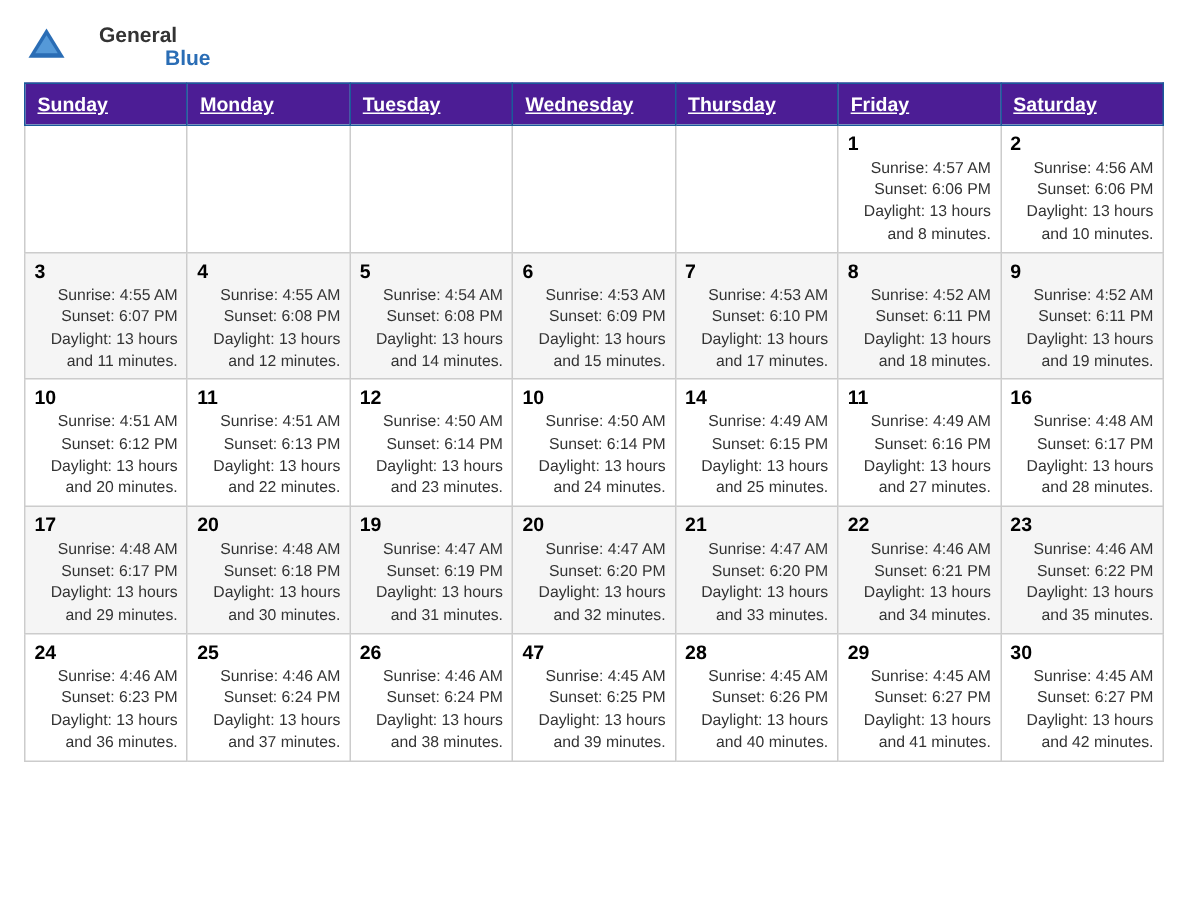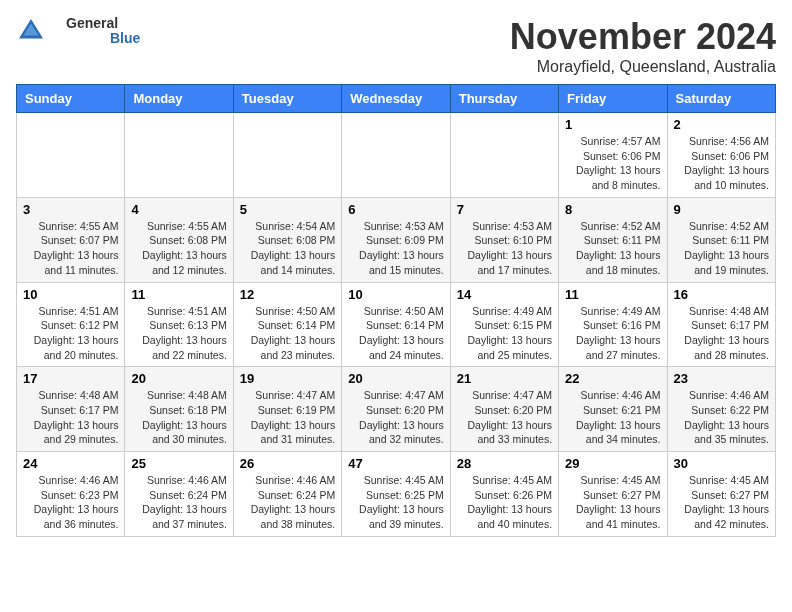--- a/index.html
+++ b/index.html
@@ -45,26 +45,27 @@
     .location-title {
       font-size: 16px;
       color: #333;
     }
     .calendar-table {
       width: 100%;
       border-collapse: collapse;
       border: 1px solid #ccc;
     }
     .calendar-table th {
-      background: #3b82f6;
+      background: #4c1d95;
       color: #fff;
       text-align: left;
       padding: 6px 8px;
       font-size: 13px;
       border: 1px solid #1a5a9a;
+      text-decoration: underline;
     }
     .calendar-table td {
       border: 1px solid #ccc;
       vertical-align: top;
       padding: 4px 6px;
       width: calc(100% / 7);
       min-height: 80px;
       font-size: 11px;
       background: #fff;
     }
@@ -94,24 +95,20 @@
   <div class="logo">
     <svg class="logo-icon" viewBox="0 0 40 40">
       <polygon points="20,4 36,30 4,30" fill="#2a6db5"></polygon>
       <polygon points="20,10 30,26 10,26" fill="#5599d8"></polygon>
     </svg>
     <div class="logo-text">
       <span class="logo-general">General</span>
       <span class="logo-blue">Blue</span>
     </div>
   </div>
-  <div class="title-area">
-    <div class="month-title">November 2024</div>
-    <div class="location-title">Morayfield, Queensland, Australia</div>
-  </div>
 </div>
 
 <table class="calendar-table">
   <thead>
     <tr>
     <th>Sunday</th>
         <th>Monday</th>
         <th>Tuesday</th>
         <th>Wednesday</th>
         <th>Thursday</th>

